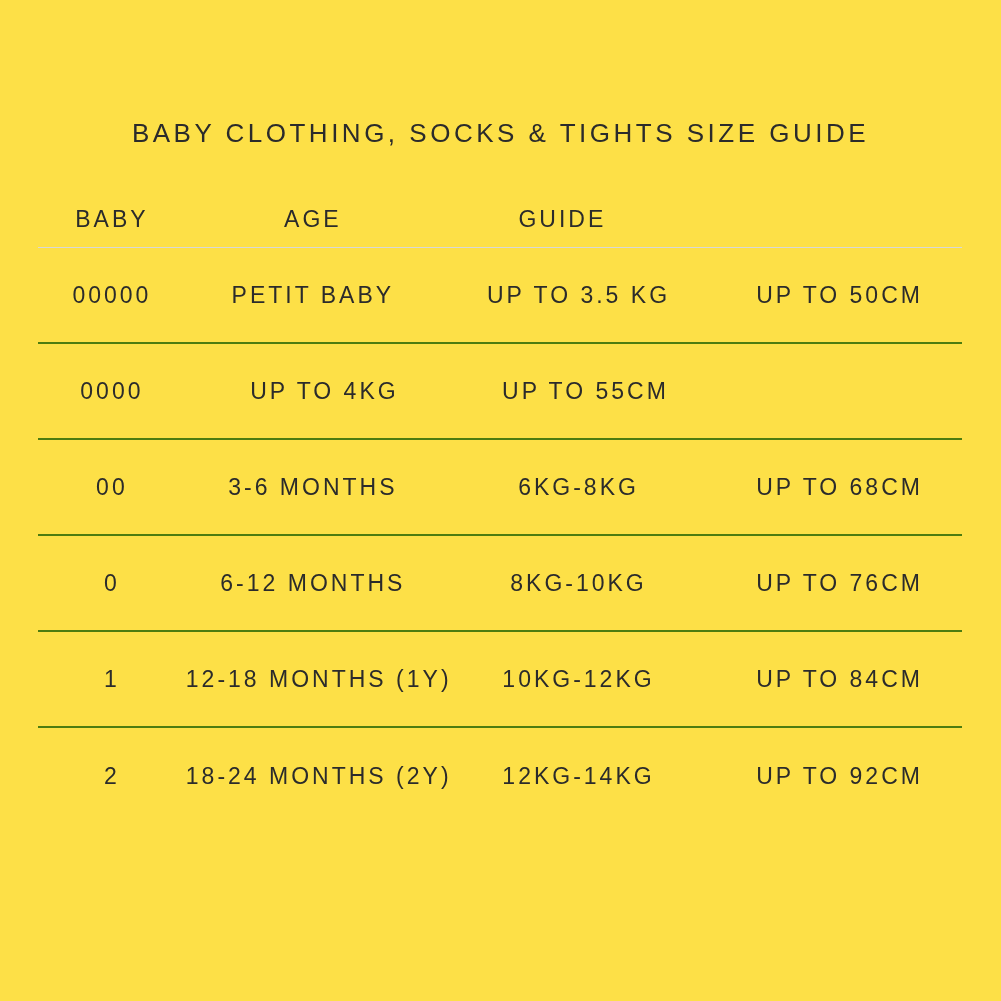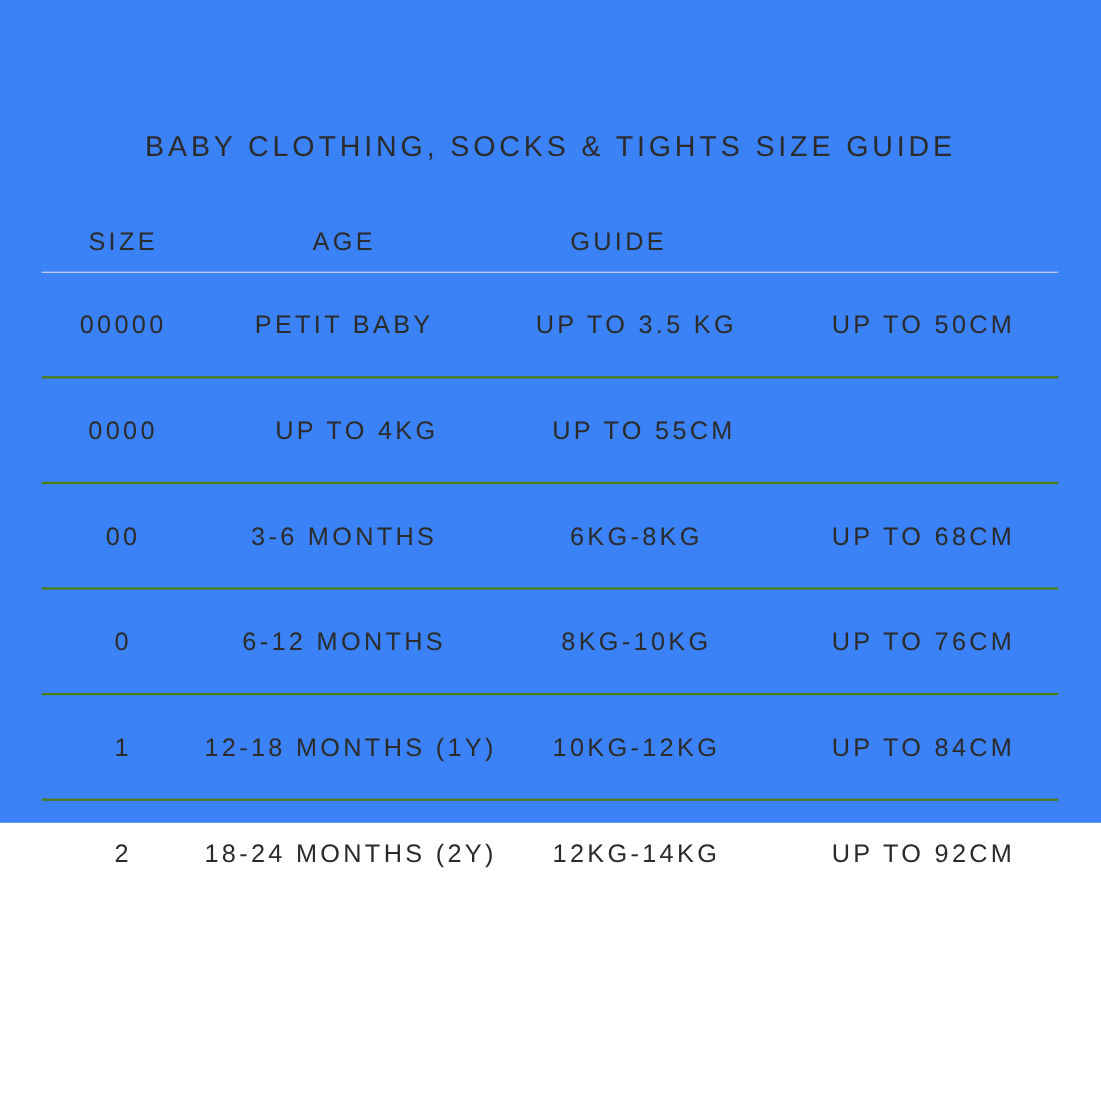--- a/index.html
+++ b/index.html
@@ -9,22 +9,22 @@
   body {
     width: 1001px;
     height: 1001px;
     background: #ffffff;
     font-family: "Liberation Sans", sans-serif;
     color: #2b2b2b;
     overflow: hidden;
   }
   .page {
     width: 1001px;
-    height: 748px;
-    background: #3b82f6;
+    height: 1001px;
+    background: #fde047;
   }
   .title {
     margin: 0;
     padding-top: 118px;
     line-height: 30px;
     text-align: center;
     font-size: 26px;
     font-weight: 400;
     letter-spacing: 3.5px;
     white-space: nowrap;
@@ -64,21 +64,21 @@
   .c3 { width: 26.5%; }
 </style>
 </head>
 <body>
 
 <div class="page">
   <h1 class="title">BABY CLOTHING, SOCKS &amp; TIGHTS SIZE GUIDE</h1>
 
   <div class="size-table">
     <div class="header-row">
-      <div class="cell c0">SIZE</div>
+      <div class="cell c0">BABY</div>
       <div class="cell c1">AGE</div>
       <div class="cell c3">GUIDE</div>
     </div>
     <div id="table-body">
         <div class="row">
           <div class="cell c0">00000</div>
           <div class="cell c1">PETIT BABY</div>
           <div class="cell c2">UP TO 3.5 KG</div>
           <div class="cell c3">UP TO 50CM</div>
         </div>

